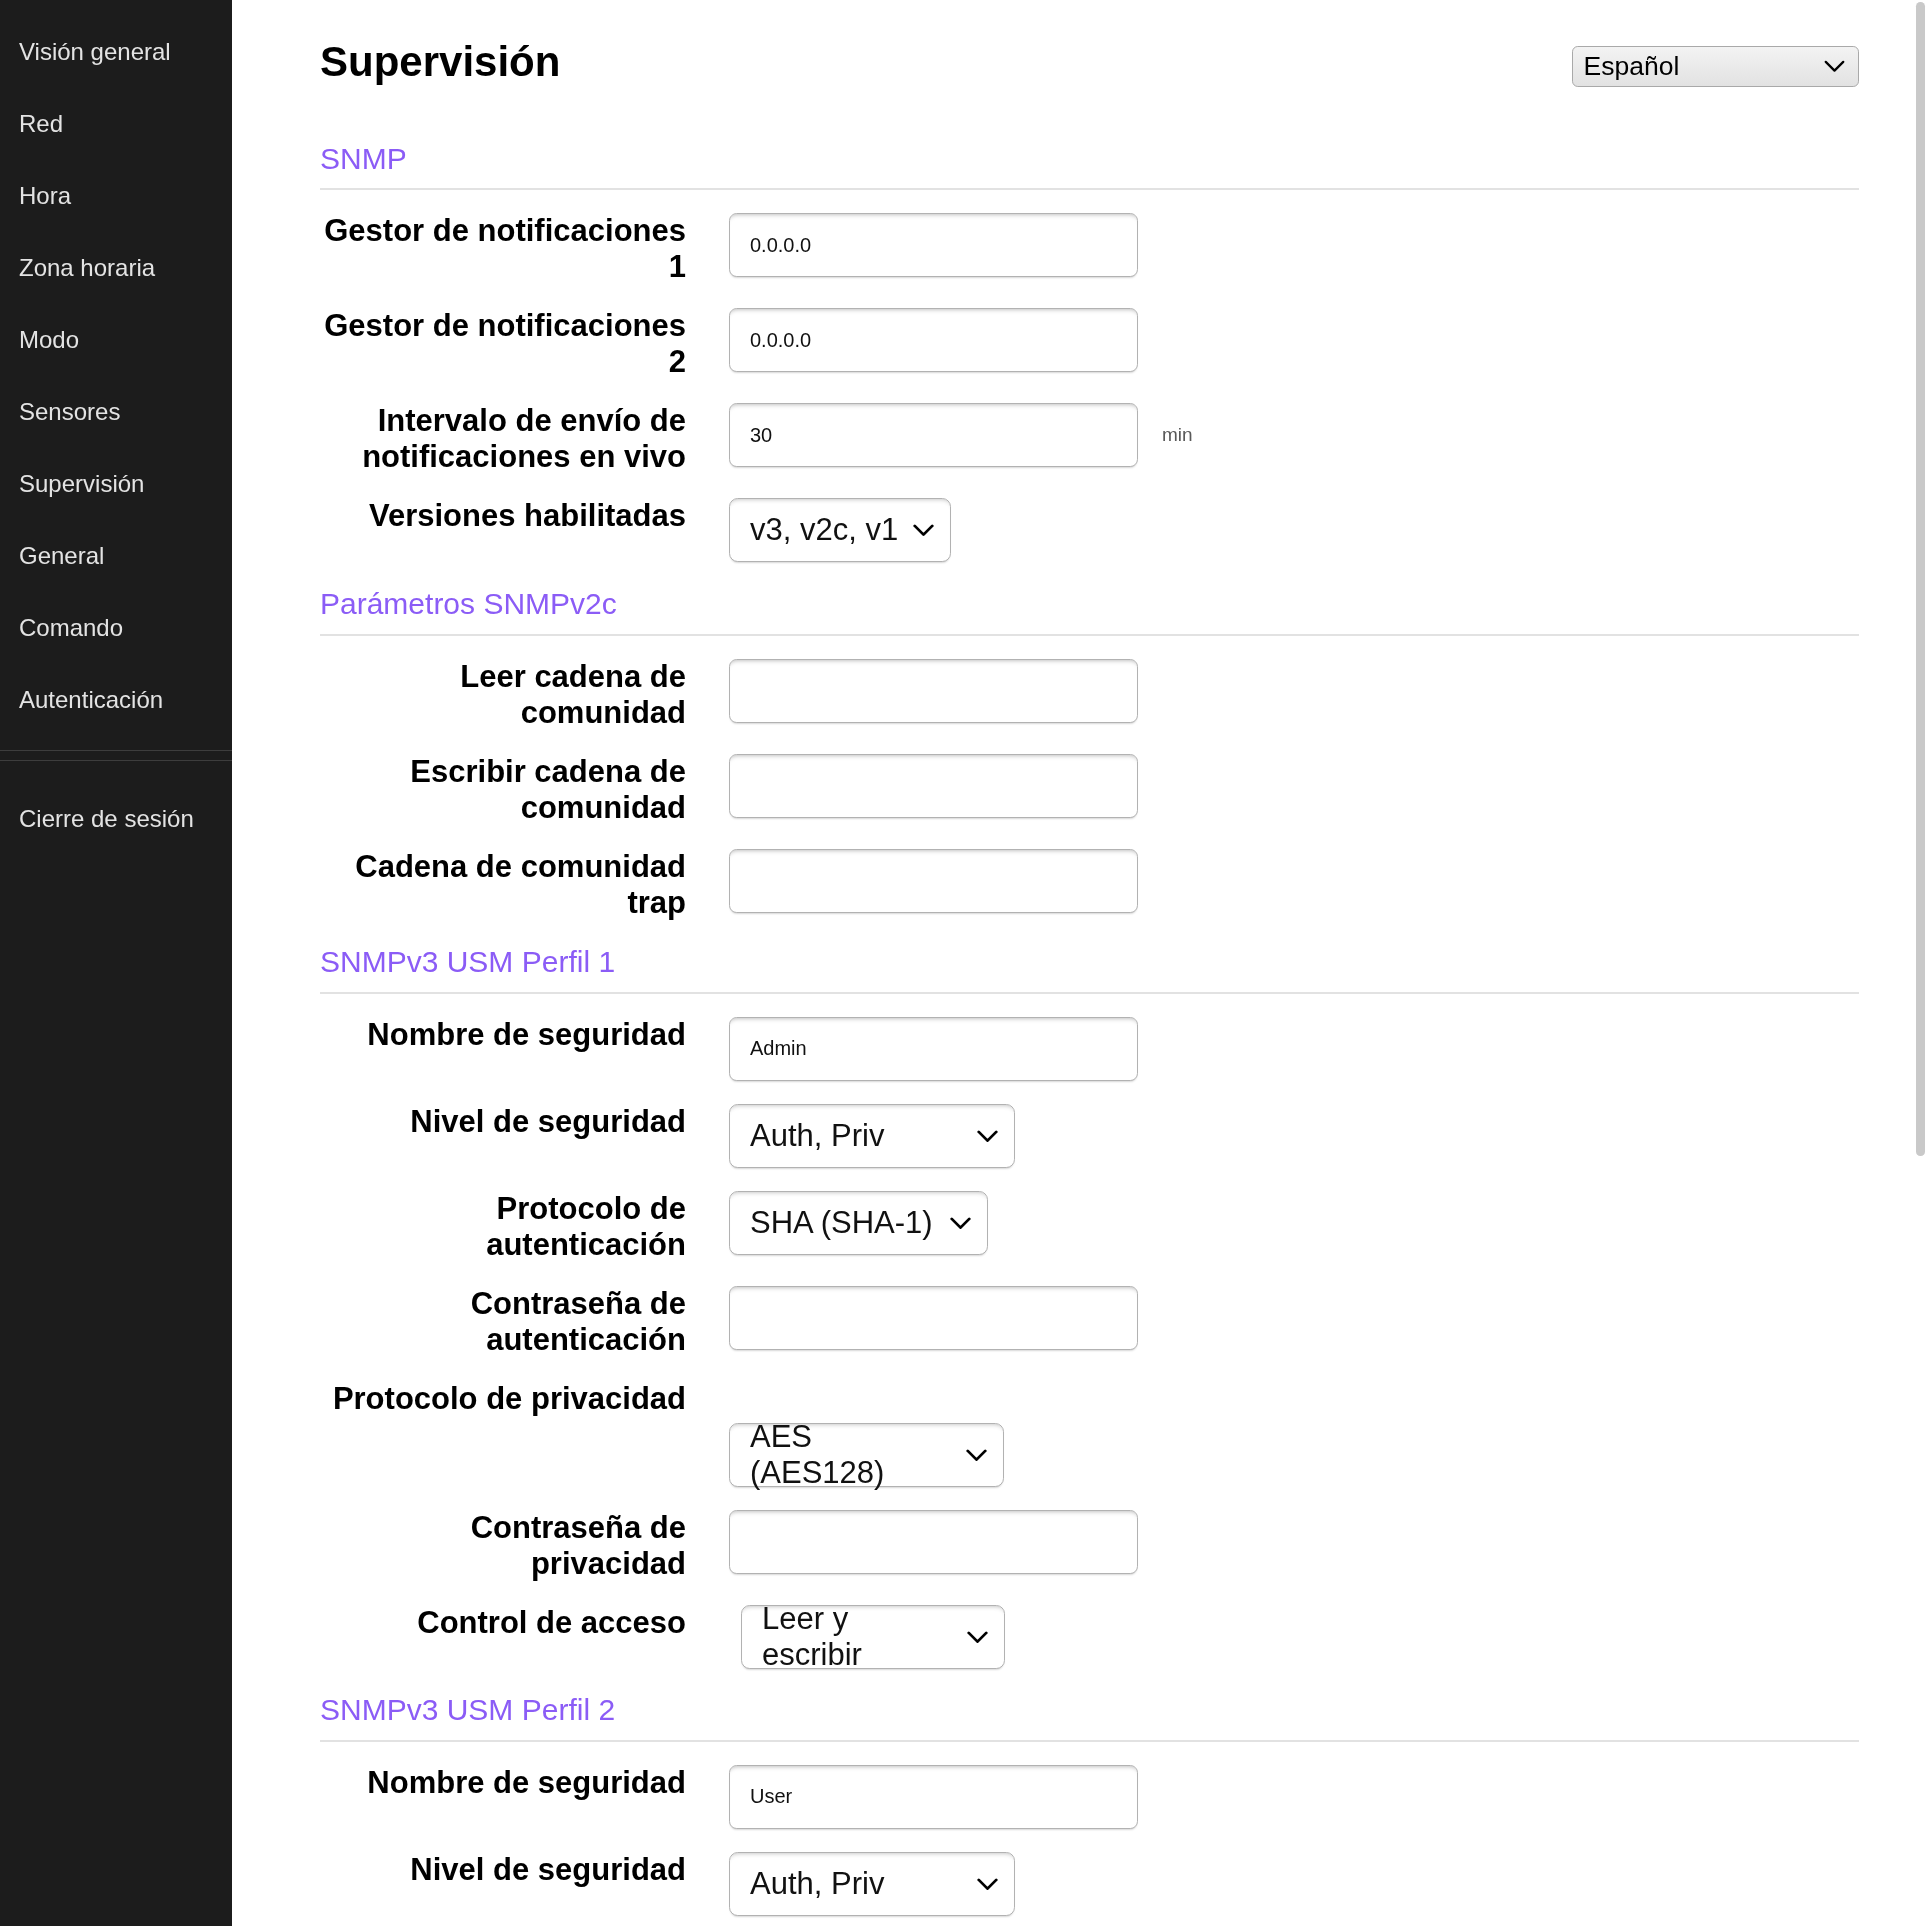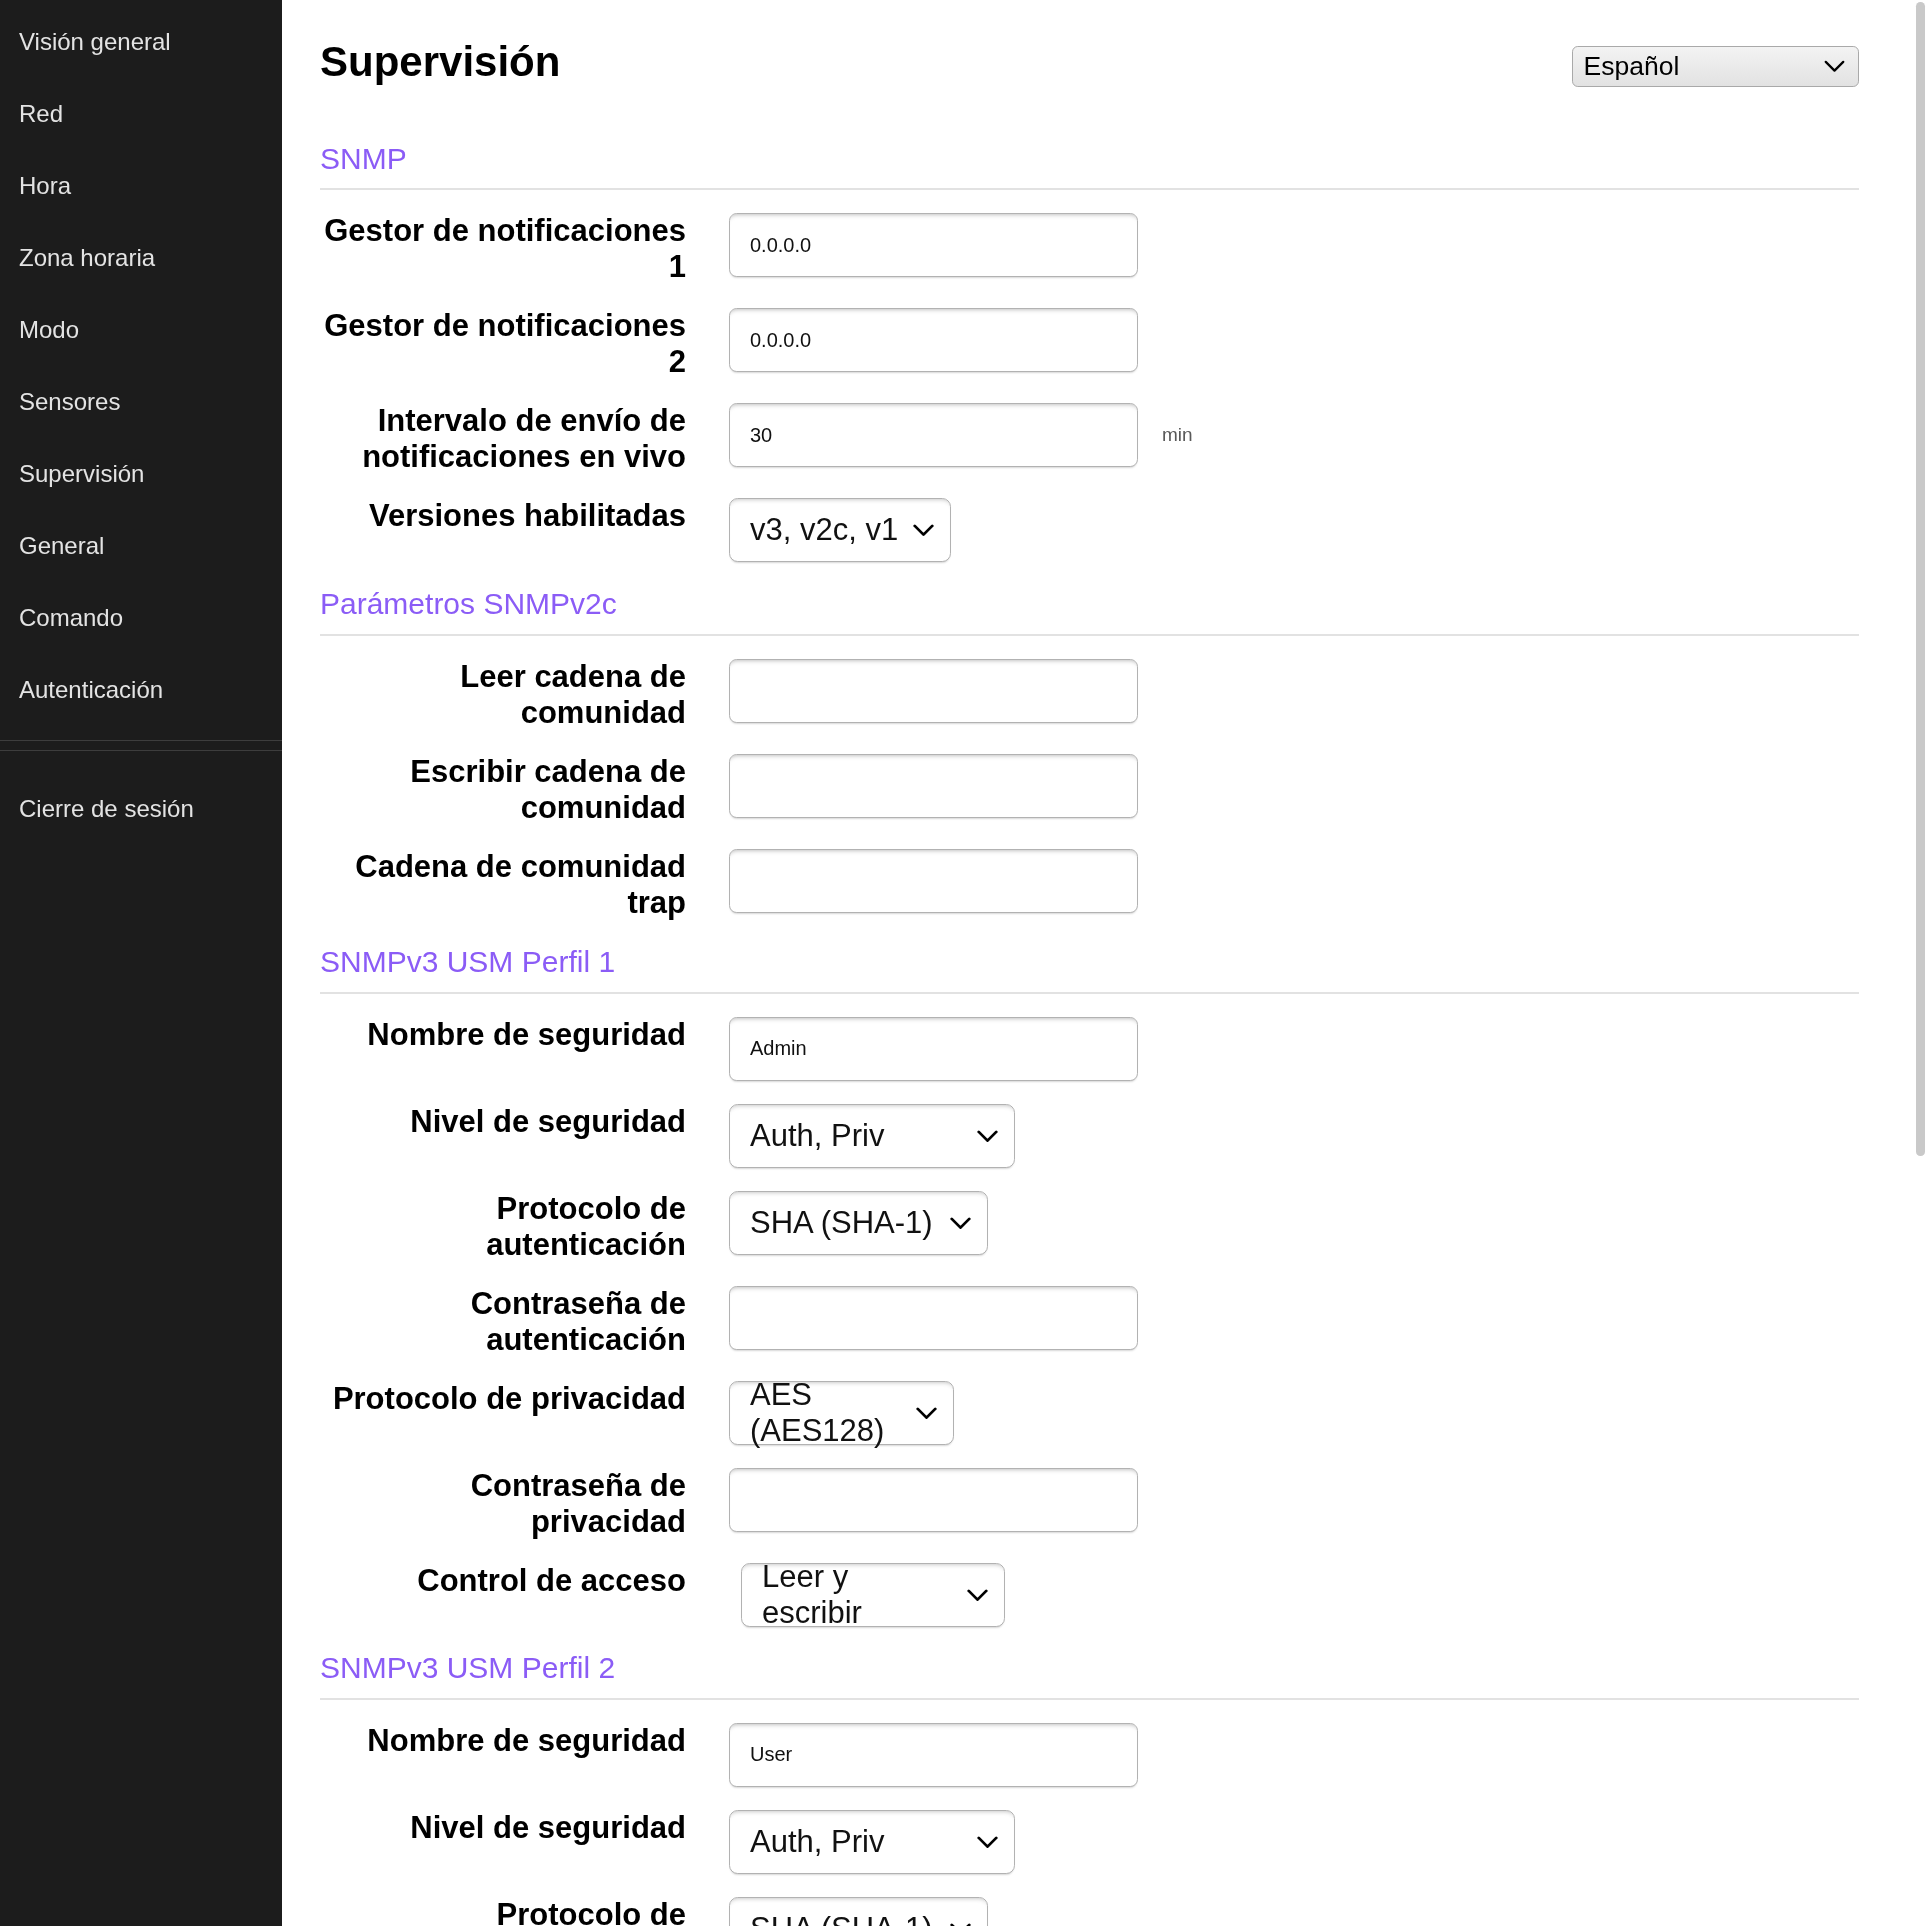--- a/index.html
+++ b/index.html
@@ -3,22 +3,22 @@
 <meta charset="utf-8">
 <title>Supervisión</title>
 <style>
   html,body{margin:0;padding:0;}
   body{
     width:1926px;height:1926px;overflow:hidden;position:relative;
     background:#ffffff;font-family:"Liberation Sans",sans-serif;
   }
   
   .sidebar{
-    position:absolute;left:0;top:0;width:282px;height:1926px;
-    background:#1c1c1c;box-sizing:border-box;padding-top:6px;
+    position:absolute;left:0;top:0;width:232px;height:1926px;
+    background:#1c1c1c;box-sizing:border-box;padding-top:16px;
   }
   .nav-item{
     height:72px;line-height:72px;padding-left:19px;
     color:#e3e3e3;font-size:24px;white-space:nowrap;cursor:pointer;
   }
   .sb-divider{border-top:1.4px solid #3d3d3d;height:0;}
   .sb-divider.d1{margin-top:13.5px;}
   .nav-item.manual{margin-top:19px;}
   .sb-divider.d2{margin-top:9.6px;}
   .nav-item.logout{margin-top:22px;}
@@ -210,21 +210,21 @@
         <div class="row">
           <div class="lbl">Contraseña de
 autenticación</div>
           <div class="ctrl">
             <input type="text" class="txt" style="">
           </div>
         </div>
         <div class="row">
           <div class="lbl">Protocolo de privacidad</div>
           <div class="ctrl">
-            <div class="select" style="width: 225px;">
+            <div class="select" style="width: 275px; margin-top: 42px;">
               <span>AES (AES128)</span>
               <svg class="chev" viewBox="0 0 24 14">
                 <polyline points="2,2 12,12 22,2"></polyline>
               </svg>
             </div>
           </div>
         </div>
         <div class="row">
           <div class="lbl">Contraseña de
 privacidad</div>

